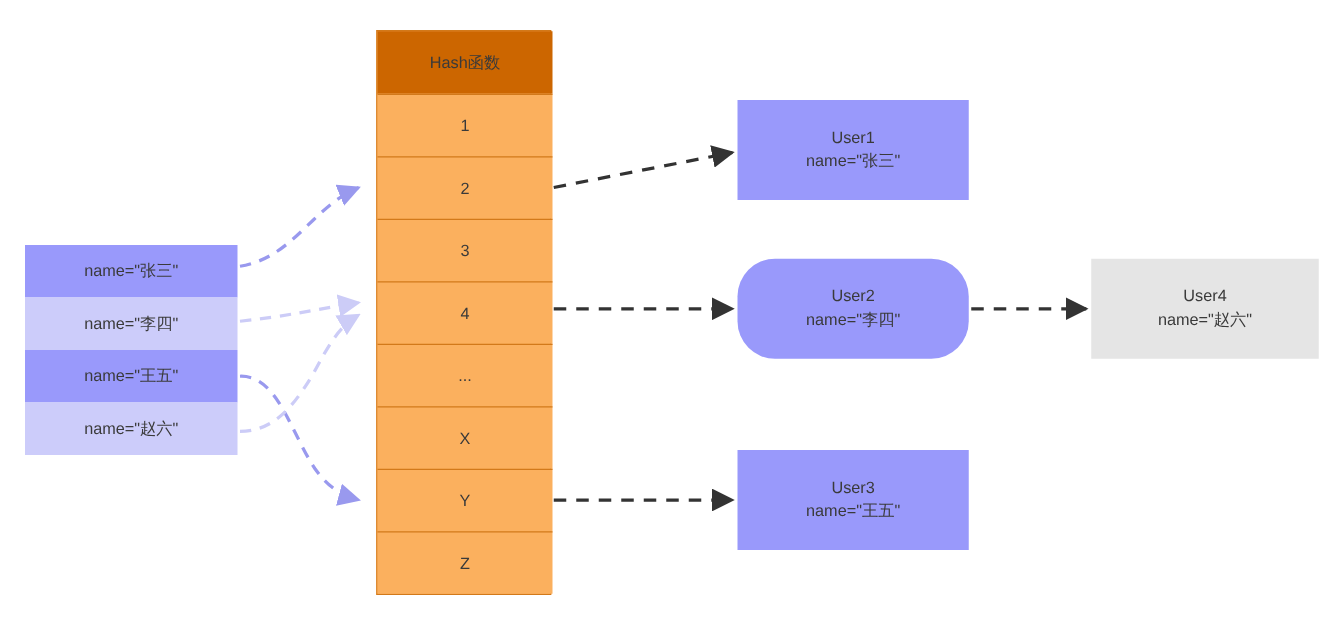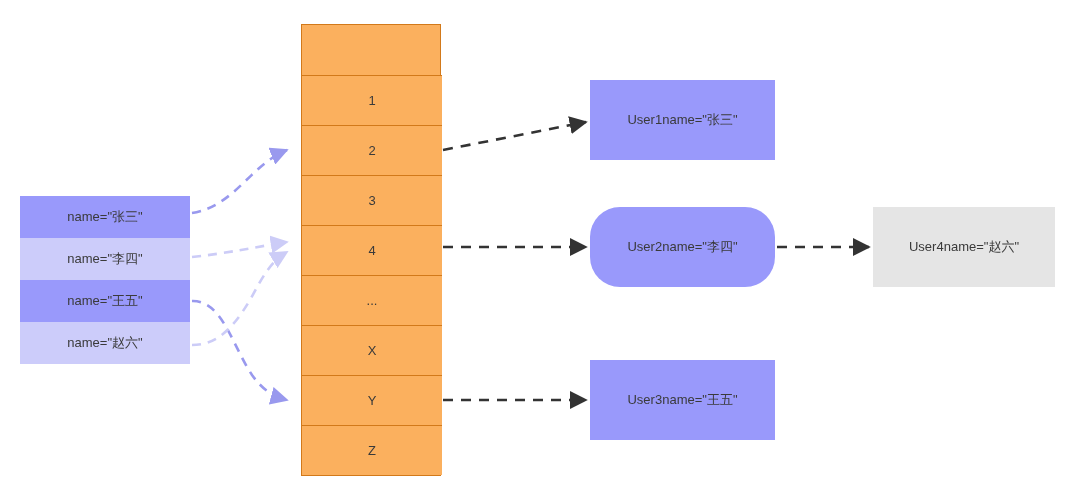--- a/index.html
+++ b/index.html
@@ -14,20 +14,21 @@
     position: relative;
     width: 1068px;
     height: 497px;
     background: #ffffff;
     overflow: hidden;
   }
   .box {
     position: absolute;
     box-sizing: border-box;
     display: flex;
+    flex-direction: column;
     align-items: center;
     justify-content: center;
     text-align: center;
     color: #3a3a3a;
     font-size: 13px;
     line-height: 1.45;
     white-space: pre-line;
   }
   
   .record {
@@ -140,20 +141,23 @@
     <span>name="李四"</span>
   </div>
   <div class="box record rec-dark" style="top:280px;">
     <span>name="王五"</span>
   </div>
   <div class="box record rec-light" style="top:322px;">
     <span>name="赵六"</span>
   </div>
 
   <div id="hash-table">
+    <div class="hash-header">
+      <span>Hash函数</span>
+    </div>
     <div class="hash-cell" style="top:50px;">
       <span>1</span>
     </div>
     <div class="hash-cell" style="top:100px;">
       <span>2</span>
     </div>
     <div class="hash-cell" style="top:150px;">
       <span>3</span>
     </div>
     <div class="hash-cell" style="top:200px;">

